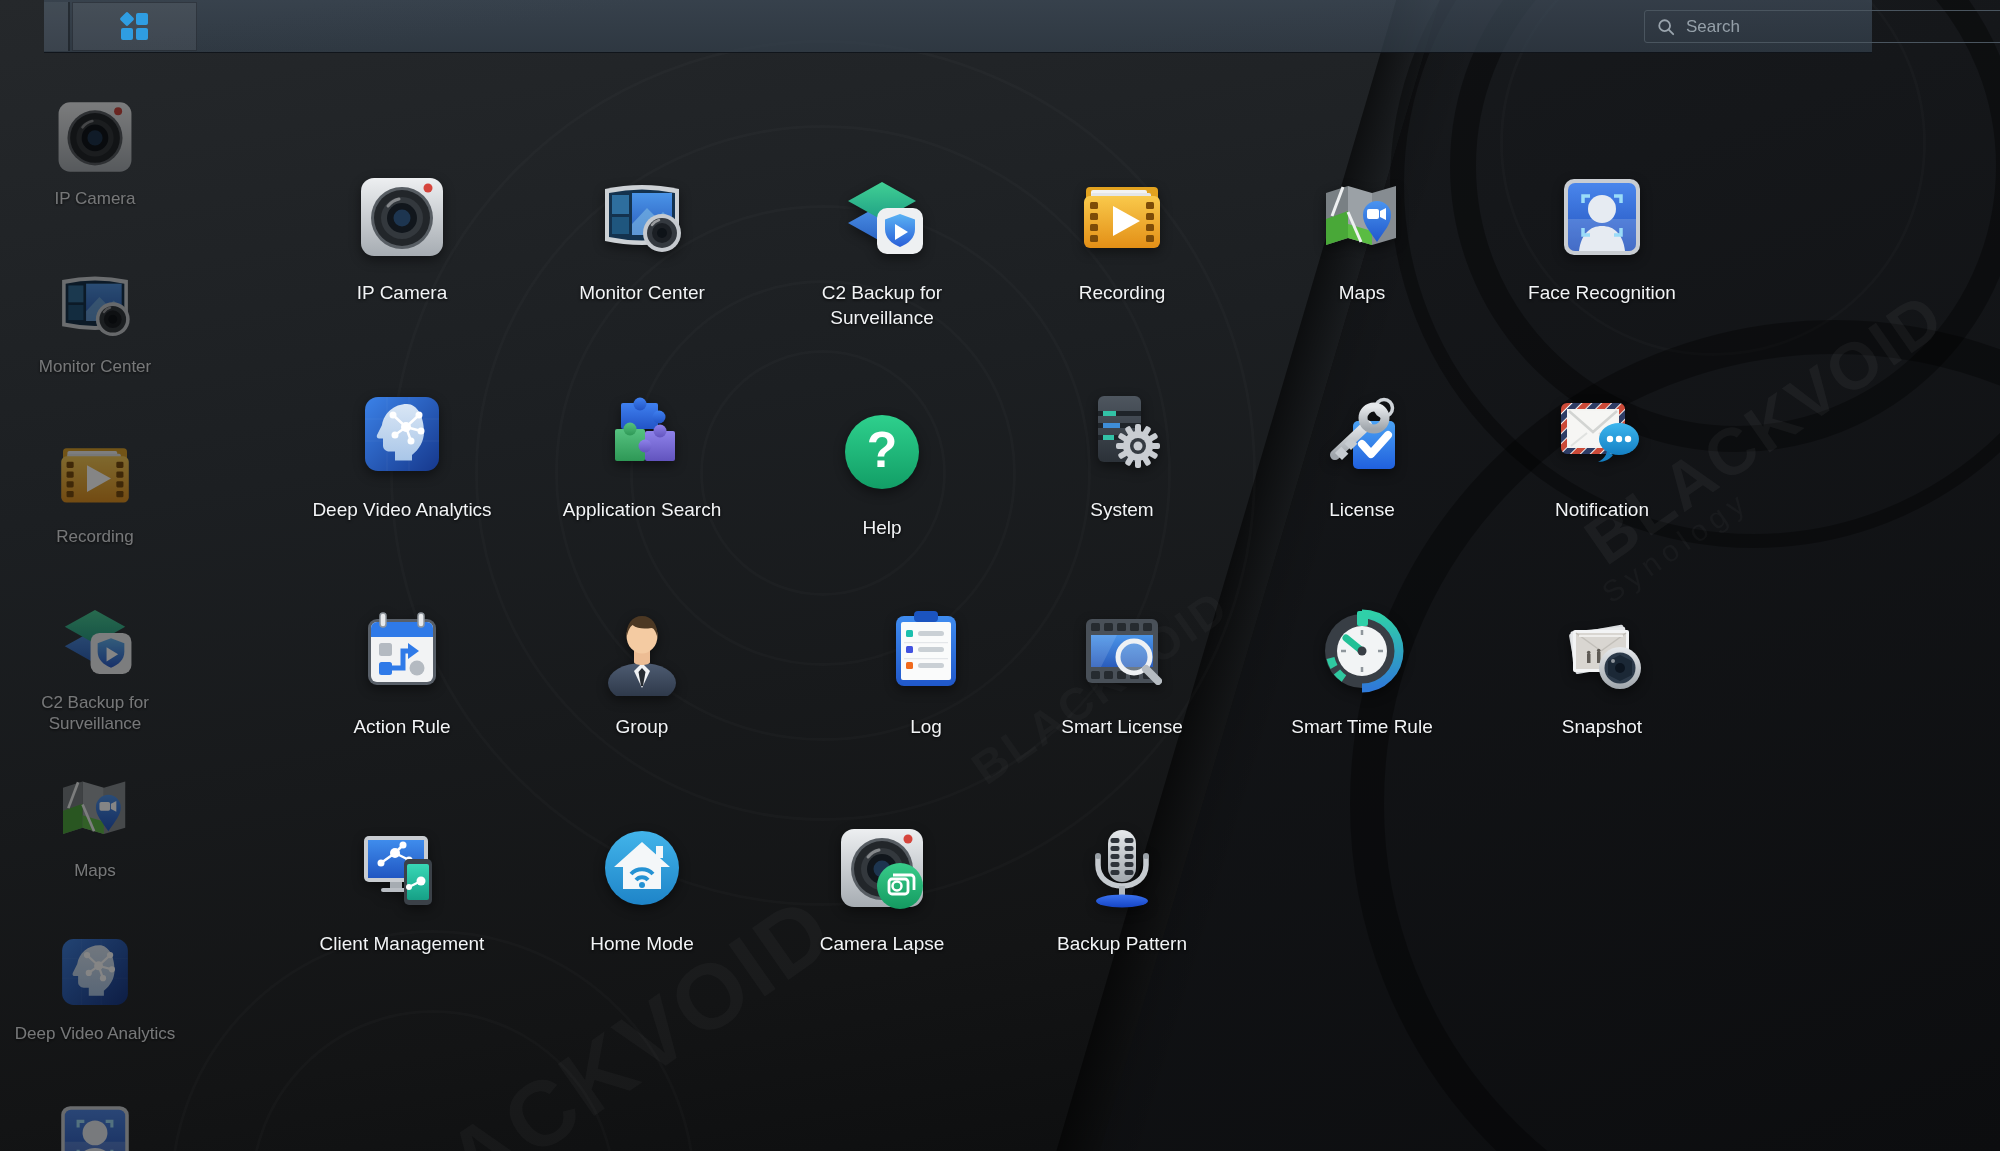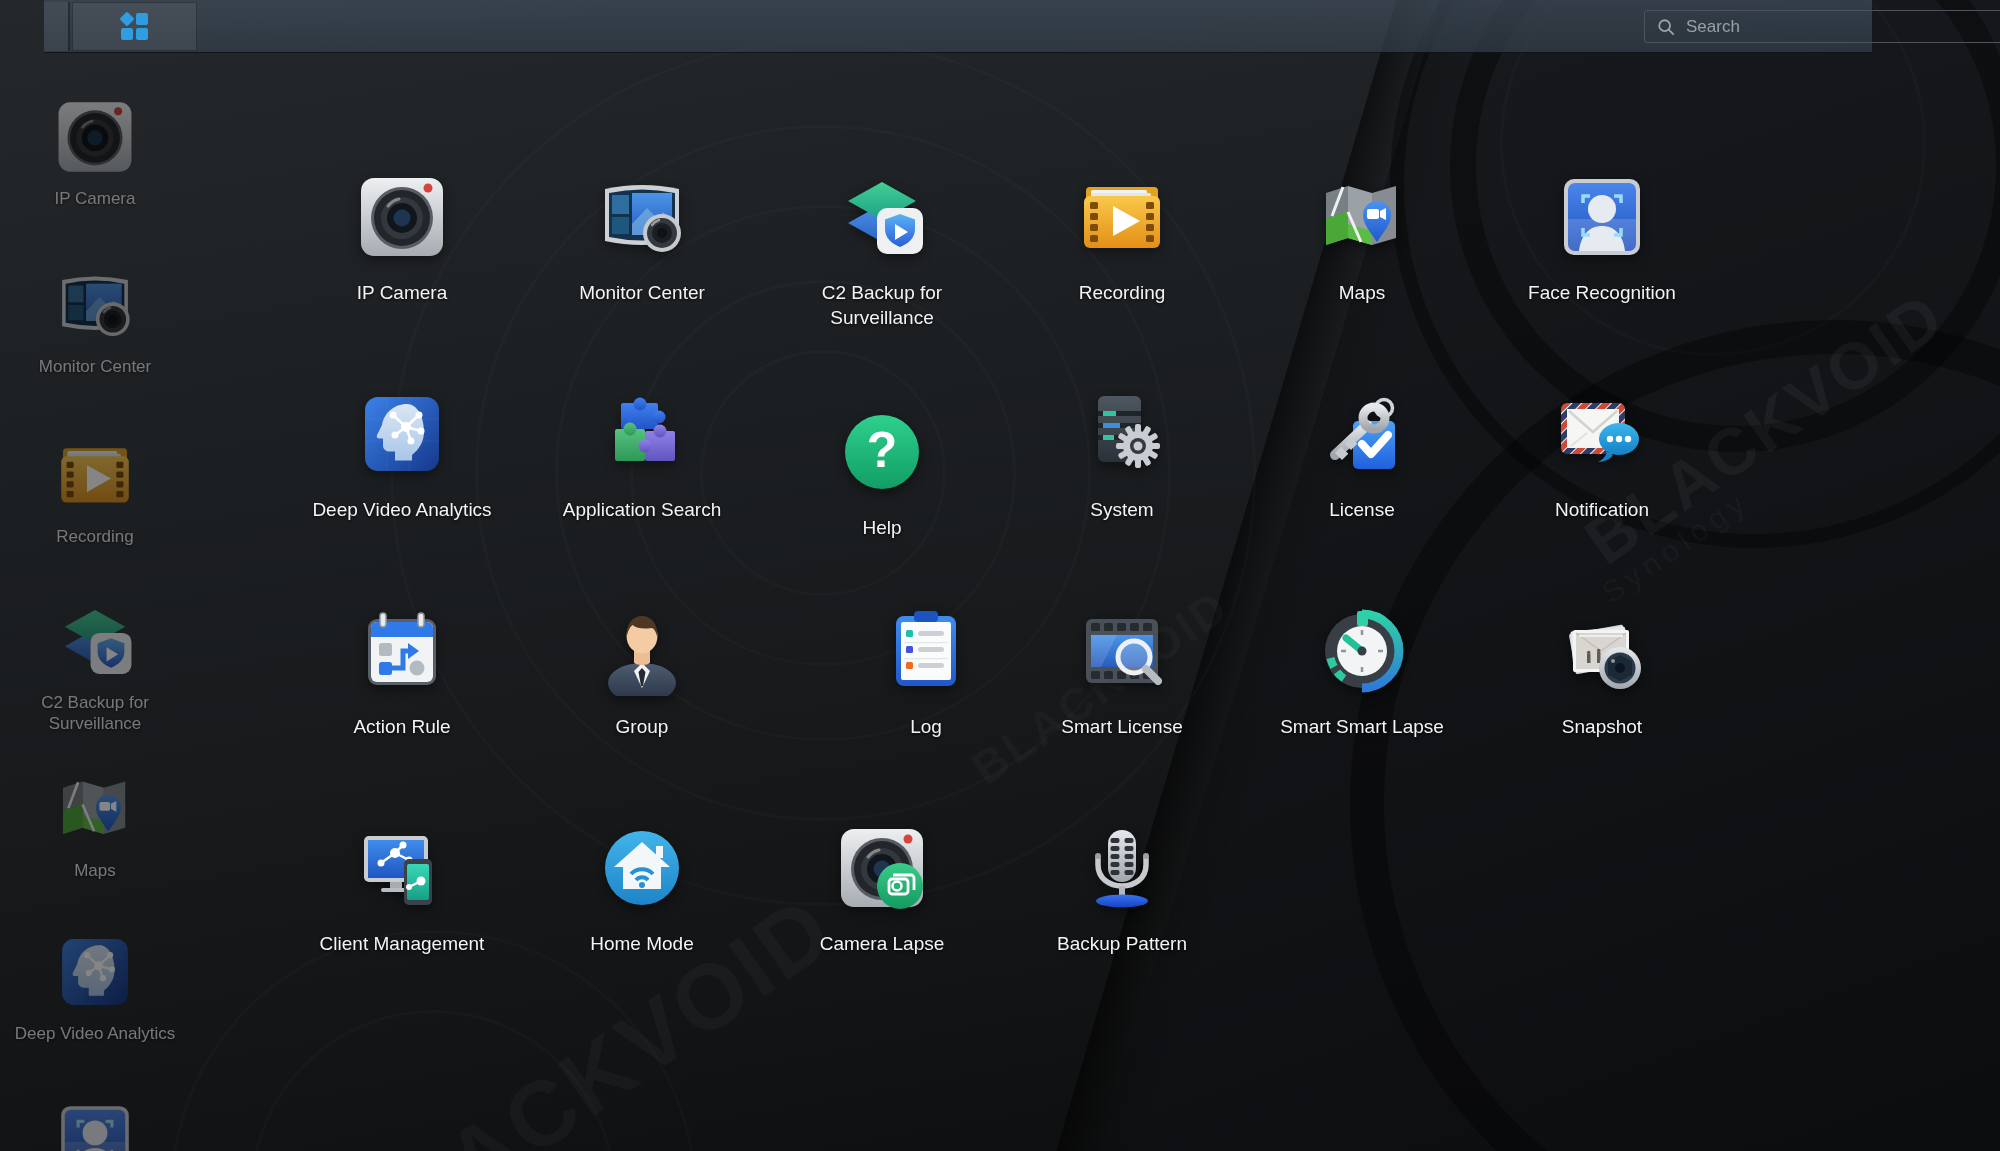--- a/index.html
+++ b/index.html
@@ -676,21 +676,21 @@
 <div class="app-item" style="left:1002px;top:606px">
   <svg class="app-icon" viewBox="0 0 90 90">
       <use href="#s-smartsearch"></use>
     </svg>
   <div class="app-label">Smart License</div>
 </div>
 <div class="app-item" style="left:1242px;top:606px">
   <svg class="app-icon" viewBox="0 0 90 90">
       <use href="#s-timelapse"></use>
     </svg>
-  <div class="app-label">Smart Smart Lapse</div>
+  <div class="app-label">Smart Time Rule</div>
 </div>
 <div class="app-item" style="left:1482px;top:606px">
   <svg class="app-icon" viewBox="0 0 90 90">
       <use href="#s-snapshot"></use>
     </svg>
   <div class="app-label">Snapshot</div>
 </div>
 
 <div class="app-item" style="left:282px;top:823px">
   <svg class="app-icon" viewBox="0 0 90 90">

